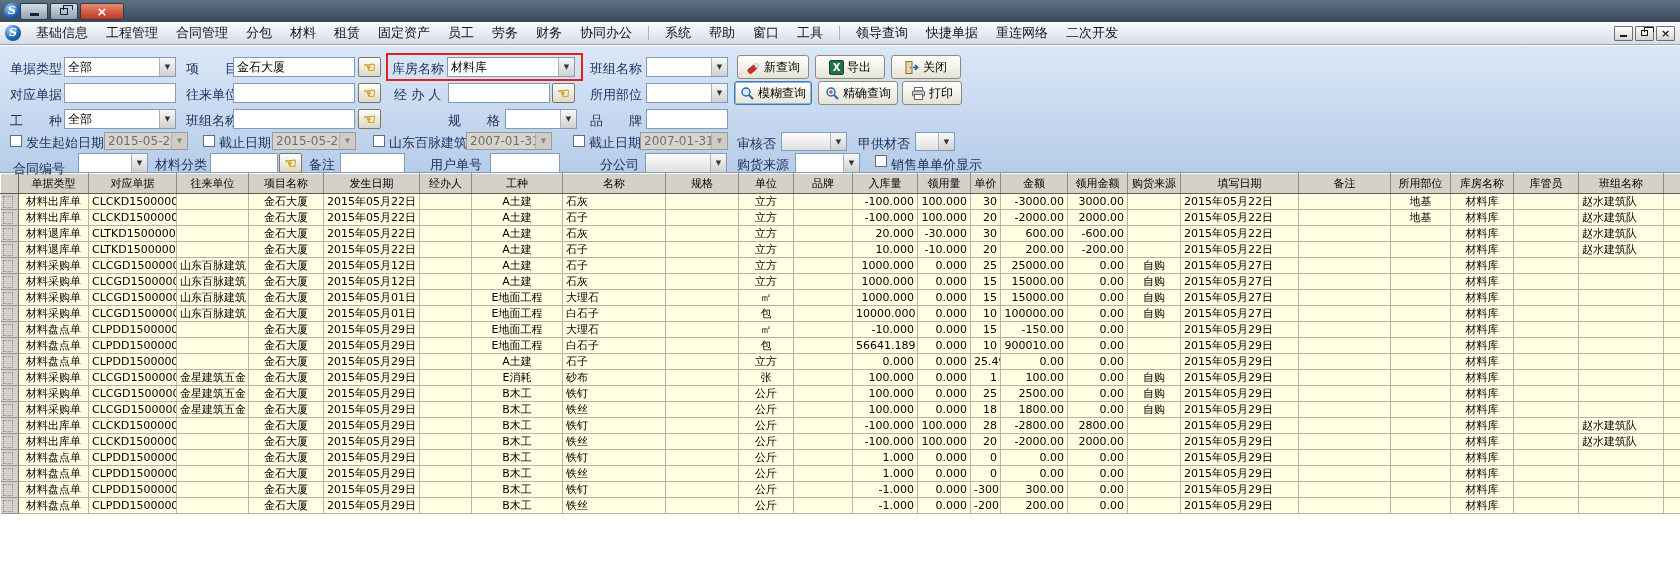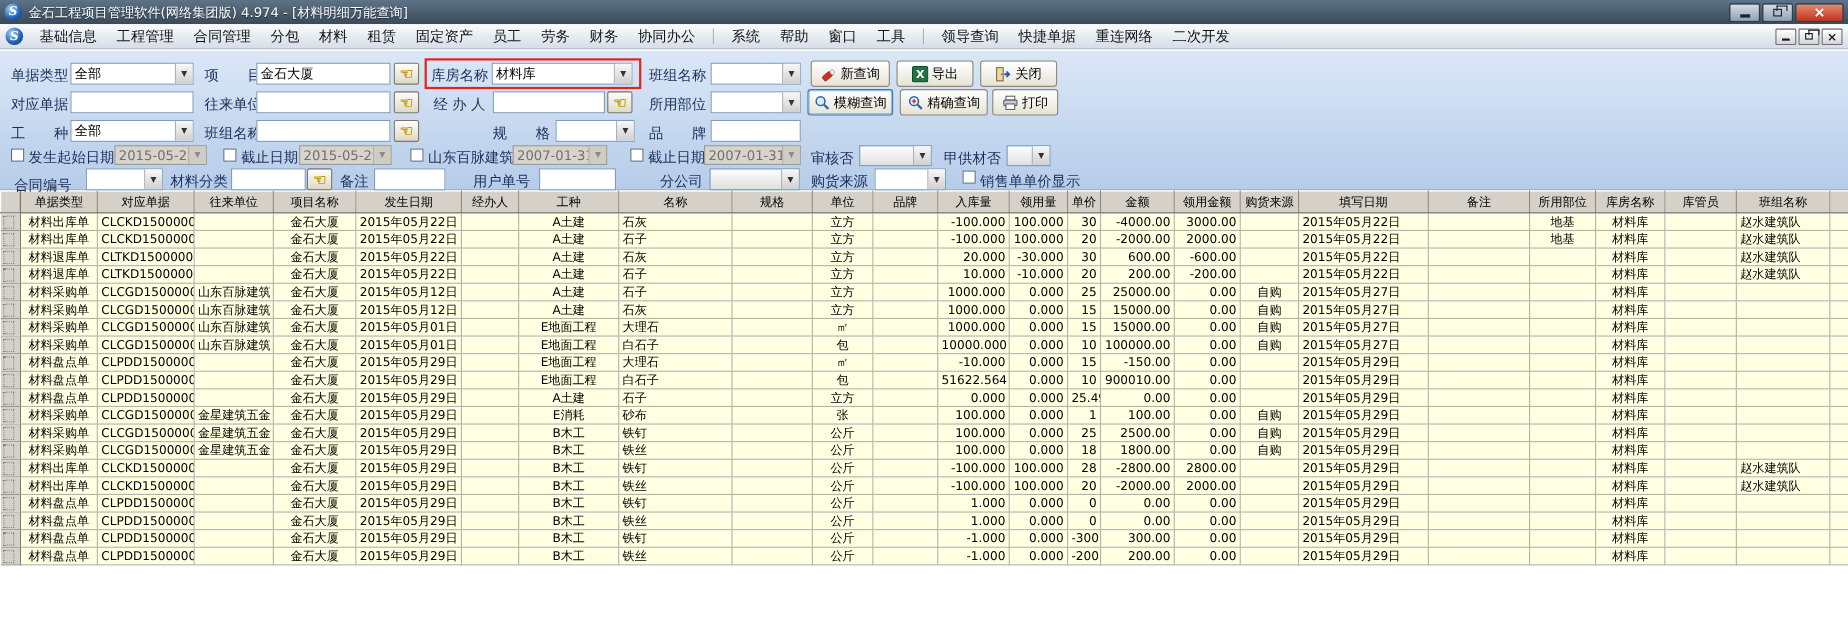--- a/index.html
+++ b/index.html
@@ -93,21 +93,20 @@
   .grid td.gutter { background: #d5d1c8; border-right: 1px solid #6e6a63; border-bottom: 1px solid #9a958c; position: relative; padding: 0; }
   .grid td.gutter::before { content:""; position:absolute; left:2px; top:2px; width:8px; height:10px; border:1px dotted #8a8a8a; }
 </style>
 </head>
 <body>
 
 <div class="app">
 
   <div class="titlebar">
     <span class="app-icon">S</span>
-    <span class="title">金石工程项目管理软件(网络集团版) 4.974 - [材料明细万能查询]</span>
     <div class="win-btns">
       <span class="wbtn">
           <span class="g-min"></span>
         </span>
       <span class="wbtn">
           <span class="g-rest"></span>
         </span>
       <span class="wbtn close">
           <span class="g-close">×</span>
         </span>
@@ -380,21 +379,21 @@
             <td style="text-align: left;">2015年05月22日</td>
             <td style="text-align: left;"></td>
             <td style="text-align: center;">A土建</td>
             <td style="text-align: left;">石灰</td>
             <td style="text-align: left;"></td>
             <td style="text-align: center;">立方</td>
             <td style="text-align: left;"></td>
             <td style="text-align: right;">-100.000</td>
             <td style="text-align: right;">100.000</td>
             <td style="text-align: right;">30</td>
-            <td style="text-align: right;">-4000.00</td>
+            <td style="text-align: right;">-3000.00</td>
             <td style="text-align: right;">3000.00</td>
             <td style="text-align: center;"></td>
             <td style="text-align: left;">2015年05月22日</td>
             <td style="text-align: left;"></td>
             <td style="text-align: center;">地基</td>
             <td style="text-align: center;">材料库</td>
             <td style="text-align: left;"></td>
             <td style="text-align: left;">赵水建筑队</td>
             <td style="text-align: left;"></td>
           </tr>
@@ -620,21 +619,21 @@
             <td style="text-align: left;">CLPDD150000001</td>
             <td style="text-align: left;"></td>
             <td style="text-align: center;">金石大厦</td>
             <td style="text-align: left;">2015年05月29日</td>
             <td style="text-align: left;"></td>
             <td style="text-align: center;">E地面工程</td>
             <td style="text-align: left;">白石子</td>
             <td style="text-align: left;"></td>
             <td style="text-align: center;">包</td>
             <td style="text-align: left;"></td>
-            <td style="text-align: right;">51622.564</td>
+            <td style="text-align: right;">56641.189</td>
             <td style="text-align: right;">0.000</td>
             <td style="text-align: right;">10</td>
             <td style="text-align: right;">900010.00</td>
             <td style="text-align: right;">0.00</td>
             <td style="text-align: center;"></td>
             <td style="text-align: left;">2015年05月29日</td>
             <td style="text-align: left;"></td>
             <td style="text-align: center;"></td>
             <td style="text-align: center;">材料库</td>
             <td style="text-align: left;"></td>

